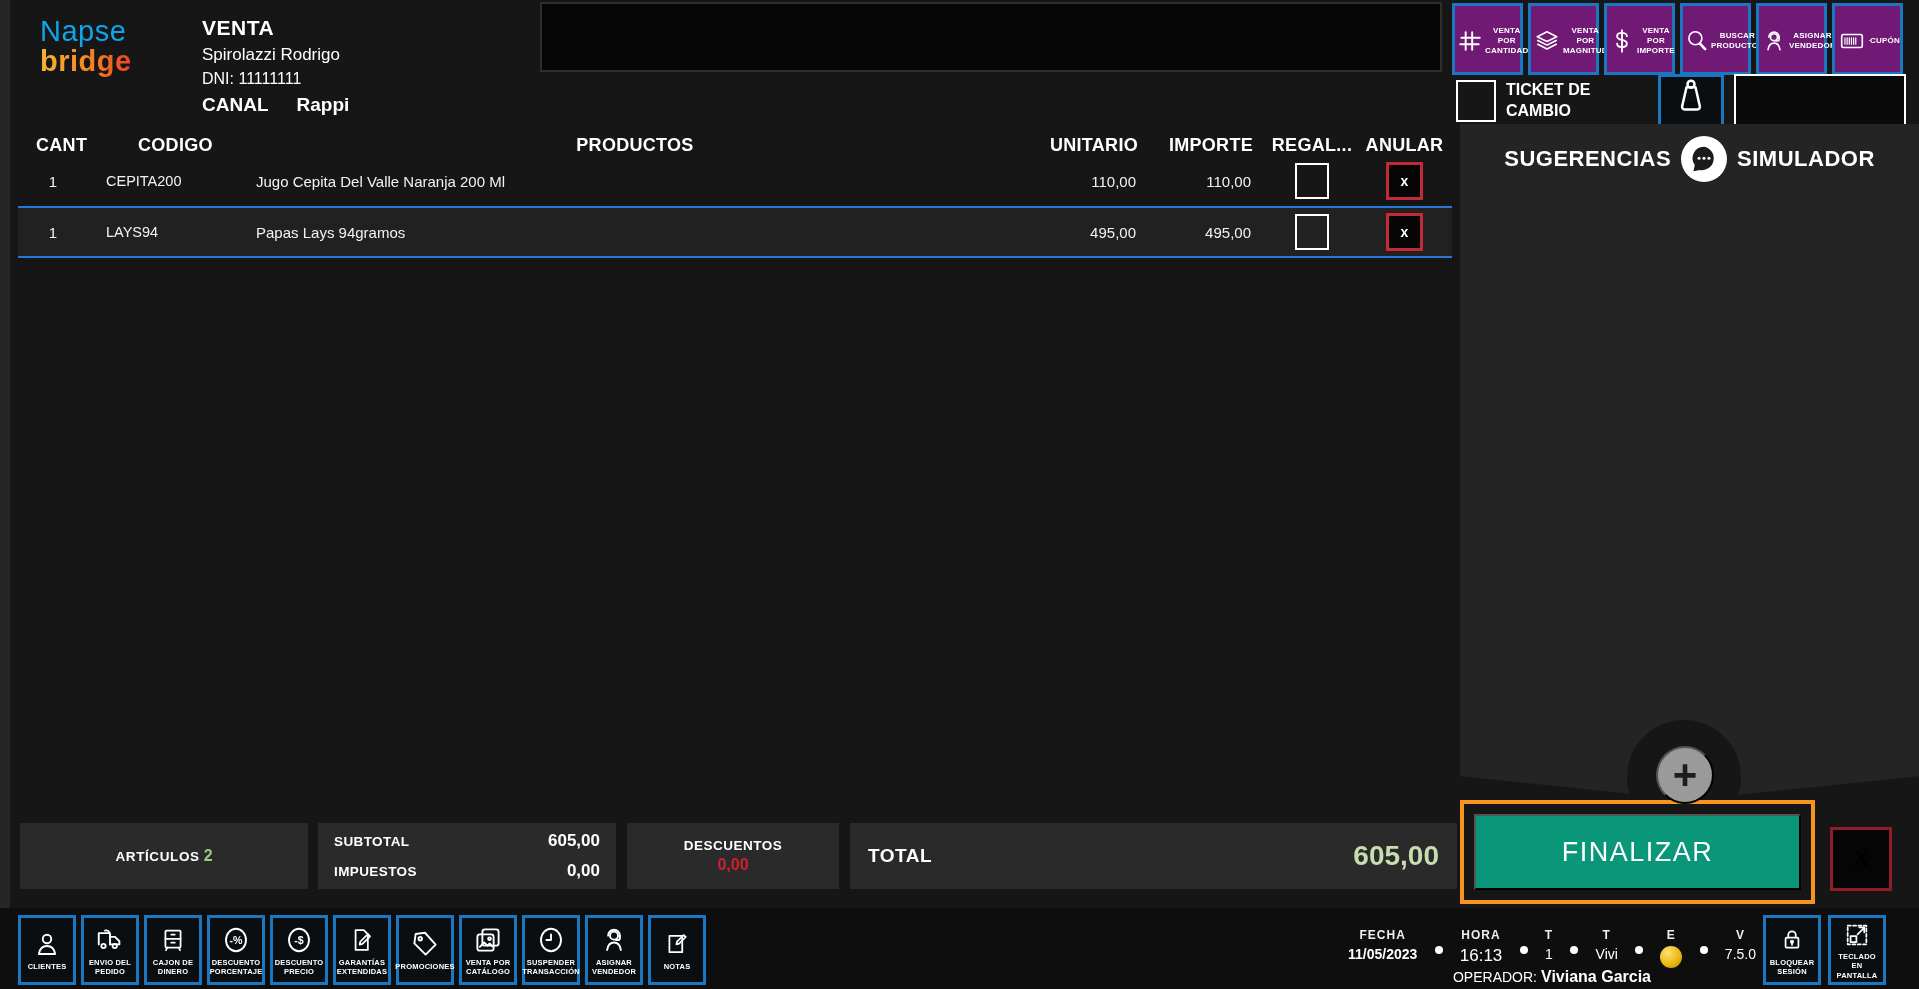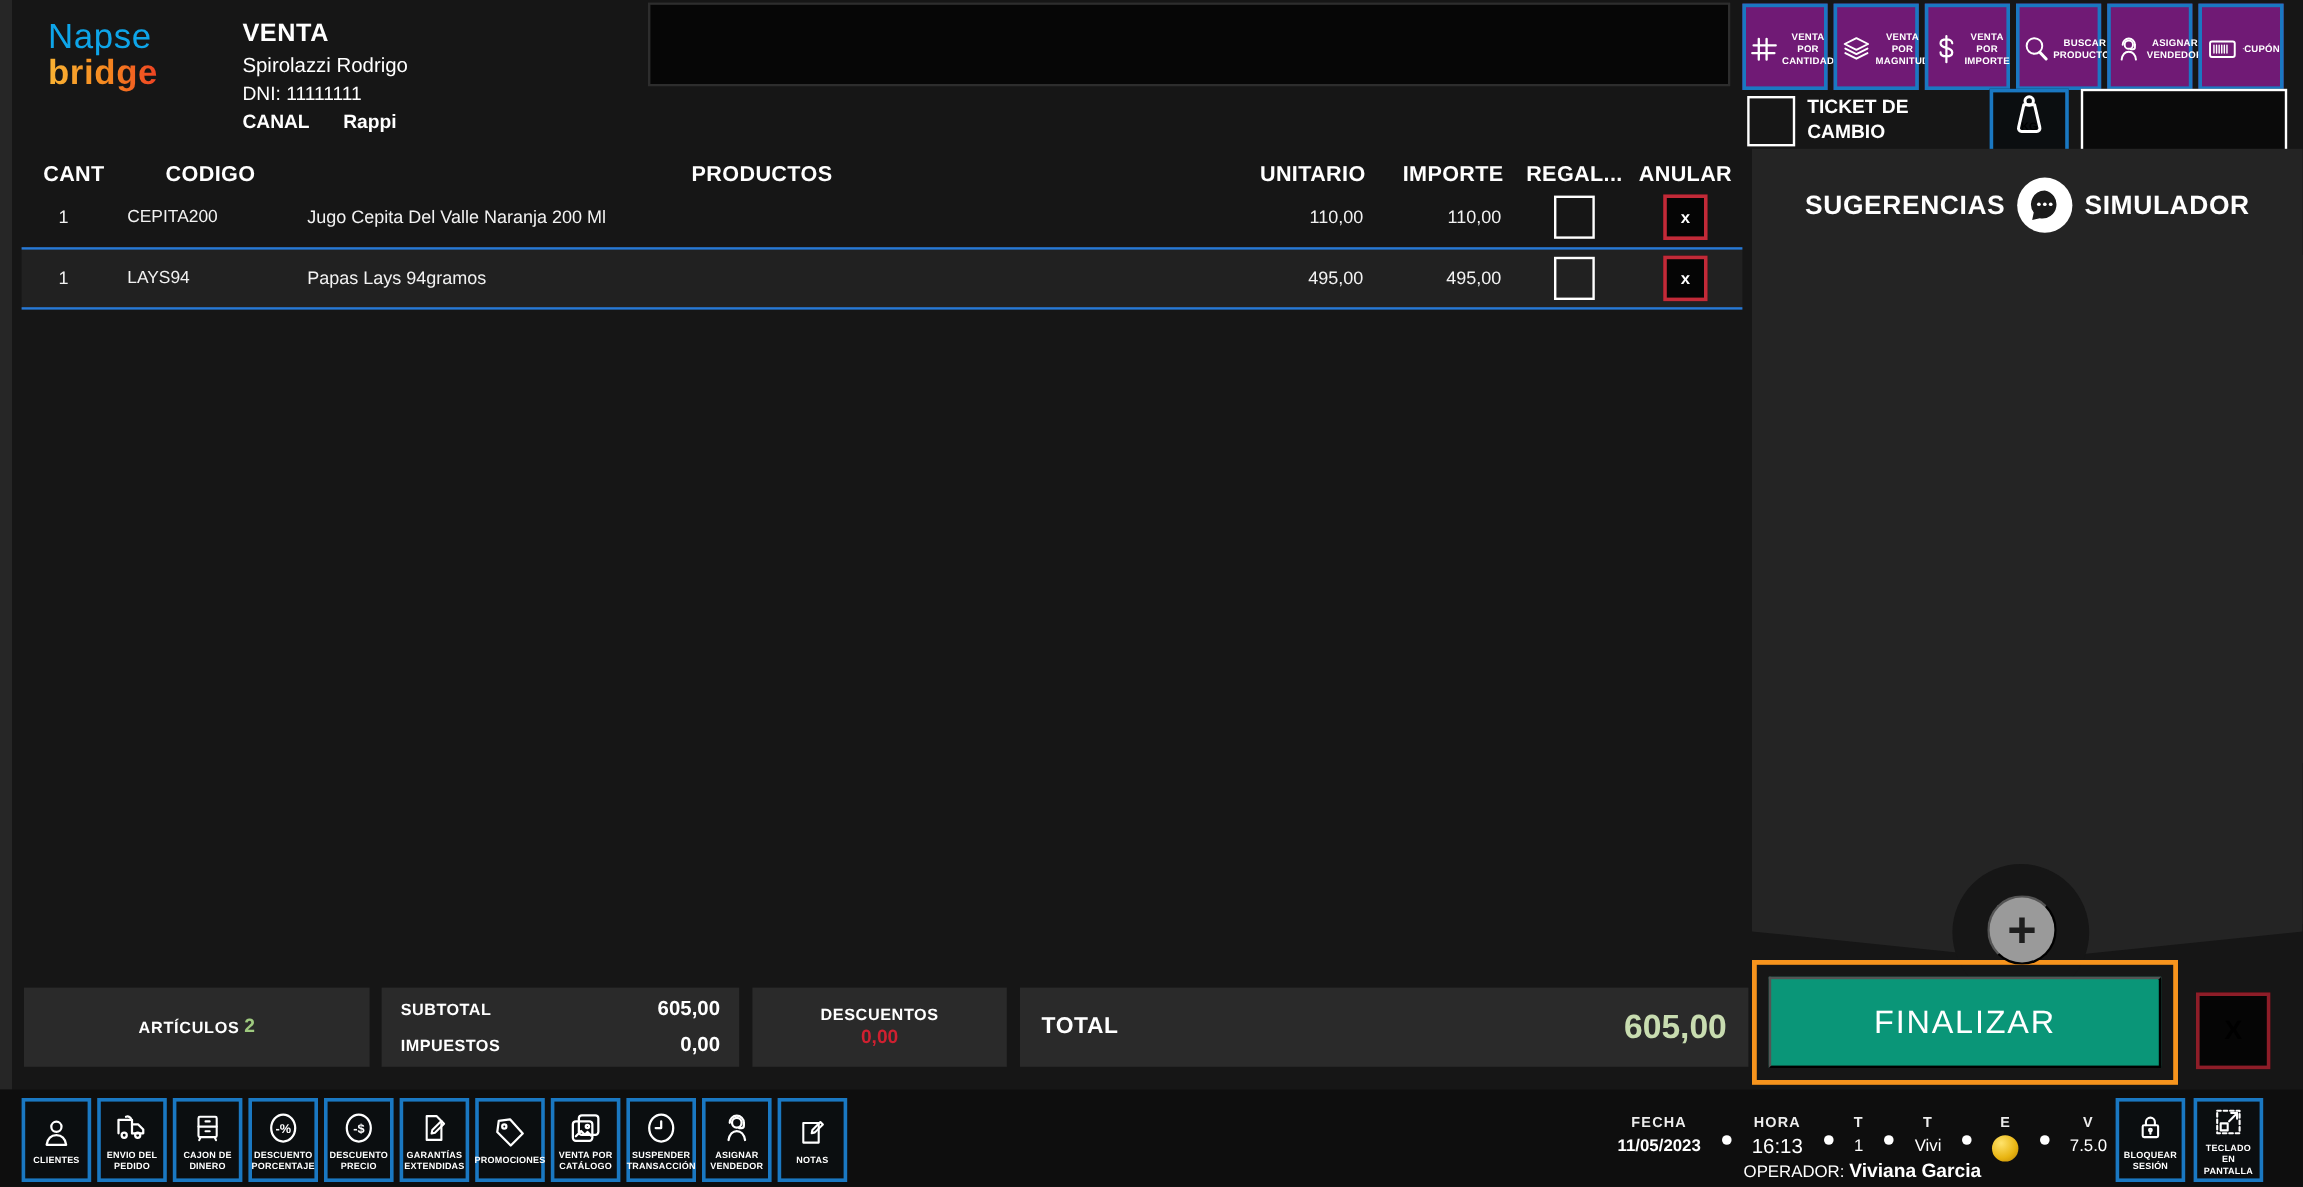--- a/index.html
+++ b/index.html
@@ -23,21 +23,21 @@
   #brand .n1{font-size:29px;font-weight:400;color:#0ea5e9;letter-spacing:.5px}
   #brand .n2{font-size:29px;font-weight:700;letter-spacing:.5px;
     background:linear-gradient(90deg,#f9b233 0%,#f5861f 55%,#ef4123 100%);
     -webkit-background-clip:text;background-clip:text;color:transparent}
 
   
   #hdr{left:202px;top:16px}
   #hdr .t{font-size:21px;font-weight:700;letter-spacing:.5px}
   #hdr .c{font-size:17px;margin-top:5px}
   #hdr .d{font-size:16px;margin-top:5px}
-  #hdr .ch{font-size:16px;font-weight:700;margin-top:6px}
+  #hdr .ch{font-size:19px;font-weight:700;margin-top:6px}
   #hdr .ch .v{margin-left:28px}
 
   
   #scanbox{left:540px;top:2px;width:902px;height:70px;background:#060606;border:2px solid #2d2d2d}
 
   
   #topbar{left:1452px;top:3px;display:flex;gap:5px}
   .tbtn{width:71px;height:72px;border:3px solid var(--accent-blue);background:#701a75;color:#fff;
     display:flex;flex-direction:row;align-items:center;justify-content:flex-start;padding-top:3px;cursor:pointer}
   .tbtn .ic{height:28px;display:flex;align-items:center;justify-content:center}
@@ -68,21 +68,21 @@
   .trow .c-cod{padding-left:18px;font-size:14.5px}
   .trow .c-prod{padding-left:8px}
   .trow .c-uni,.trow .c-imp{text-align:right;padding-right:16px}
   .cellbox{display:flex;justify-content:center}
   .gift-check{width:34px;height:36px;border:2px solid #fff;background:transparent;cursor:pointer}
   .anular-btn{width:37px;height:38px;border:3px solid var(--red-border);background:#050505;color:#fff;
     font-size:14px;font-weight:700;display:flex;align-items:center;justify-content:center;cursor:pointer}
 
   
   #panel{left:1460px;top:124px;width:459px;height:646px;background:#242424}
-  #panel-head{display:flex;align-items:center;justify-content:center;gap:10px;padding-top:24px}
+  #panel-head{display:flex;align-items:center;justify-content:center;gap:10px;padding-top:12px}
   #panel-head .pt{font-size:22px;font-weight:800;letter-spacing:.5px}
   .chatcircle{width:46px;height:46px;border-radius:50%;background:#fff;display:flex;align-items:center;justify-content:center}
   #panel-notch{left:1460px;top:770px;width:459px;height:28px;background:#242424;
     clip-path:polygon(0 0,100% 0,100% 22%,54% 100%,46% 100%,0 22%)}
   #plus-ring{left:1627px;top:720px;width:114px;height:114px;border-radius:50%;background:#161616;z-index:5}
   #plus-btn{left:1656px;top:746px;width:58px;height:58px;border-radius:50%;background:#9a9a9a;color:#1d1d1d;
     font-size:42px;font-weight:700;display:flex;align-items:center;justify-content:center;cursor:pointer;z-index:7;line-height:1}
 
   
   .tot-box{position:absolute;top:823px;height:66px;background:#2a2a2a}

